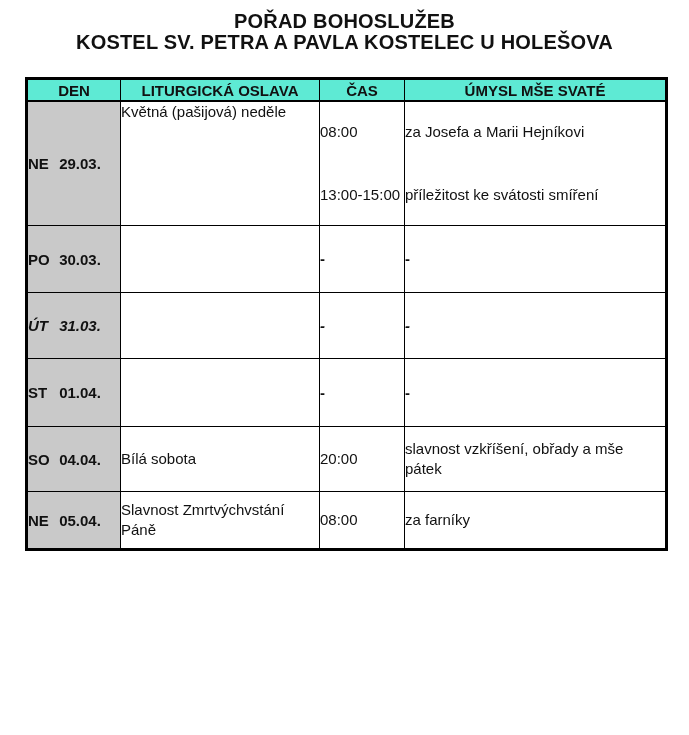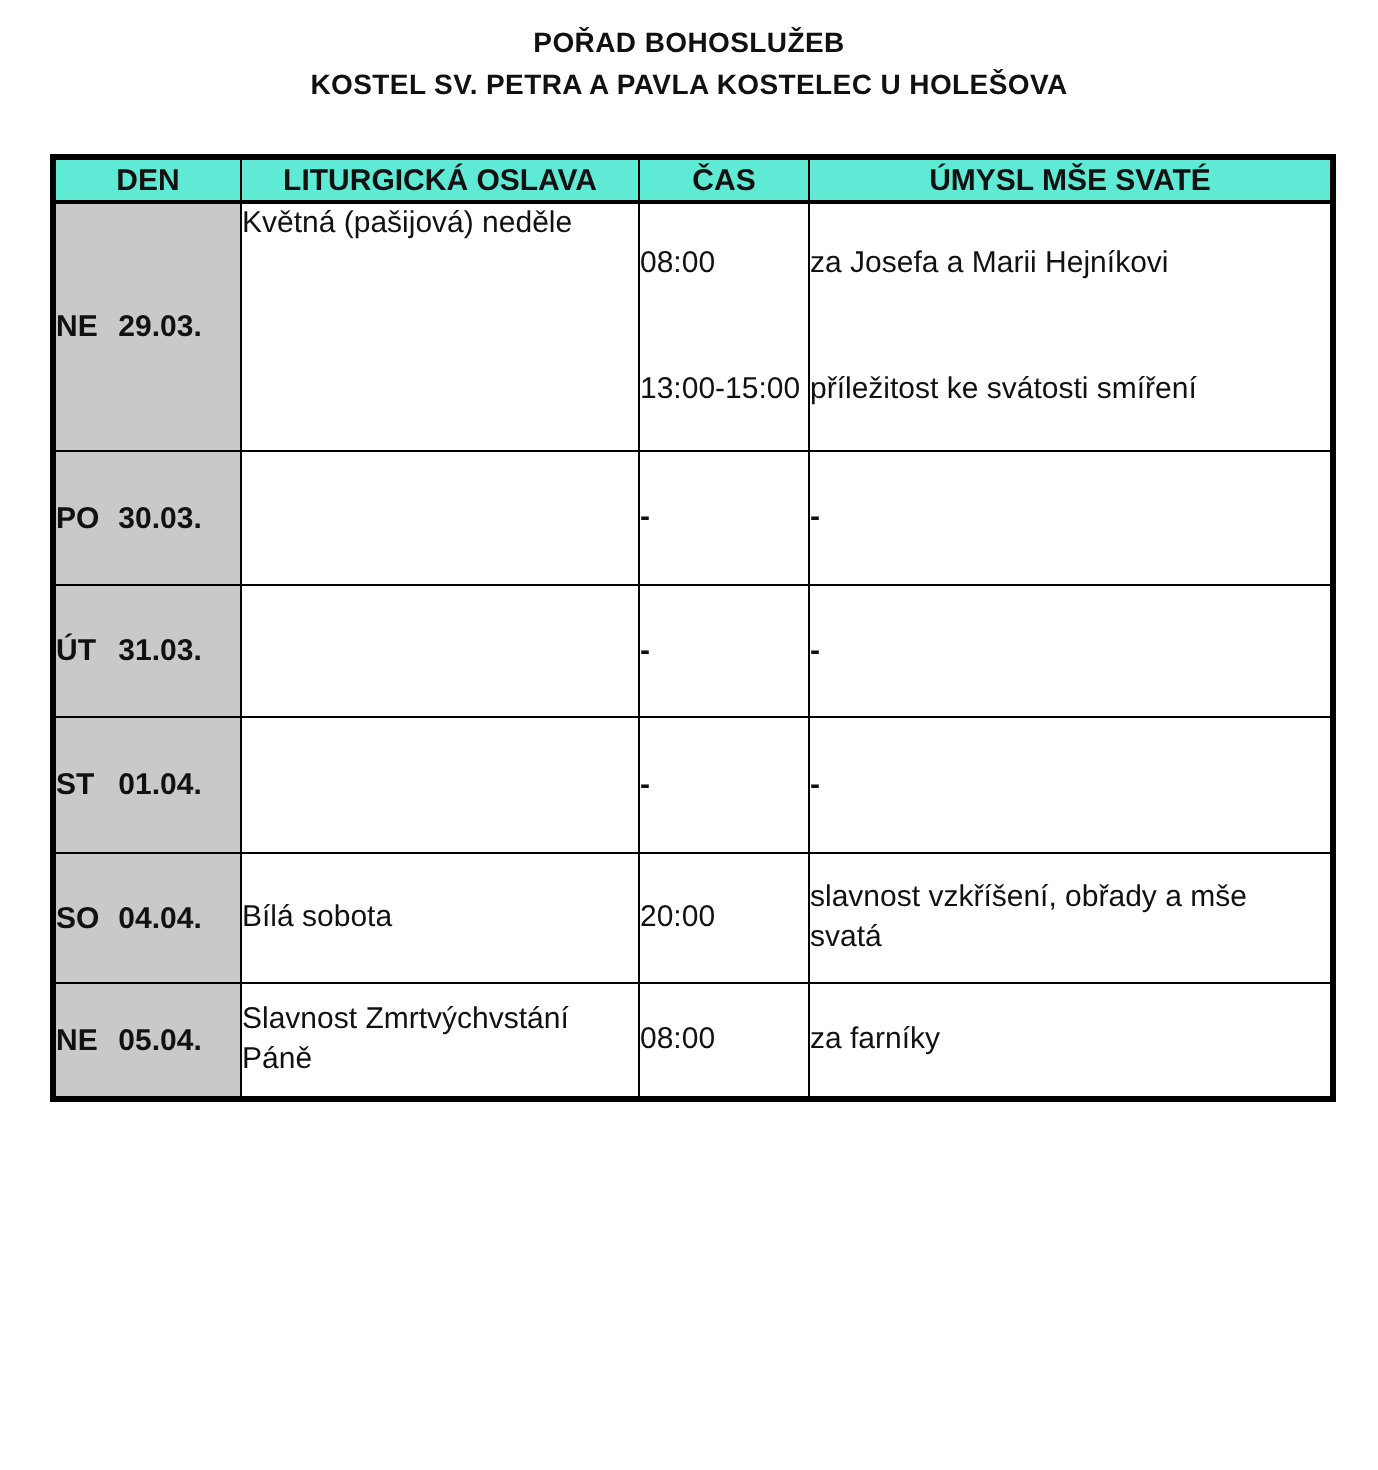--- a/index.html
+++ b/index.html
@@ -10,21 +10,21 @@
     height: 735px;
     font-family: "Liberation Sans", sans-serif;
     color: #111111;
     overflow: hidden;
   }
   .page { width: 689px; height: 735px; position: relative; }
 
   
   .doc-header { text-align: center; padding-top: 11px; }
   .doc-title, .doc-subtitle {
-    font-size: 14px;
+    font-size: 20px;
     font-weight: bold;
     line-height: 21px;
     letter-spacing: 0.2px;
   }
   .doc-daterange { font-size: 15px; line-height: 21px; }
 
   
   table.schedule {
     border-collapse: collapse;
     table-layout: fixed;
@@ -61,21 +61,21 @@
   td.body-cell {
     vertical-align: middle;
     line-height: 20px;
     white-space: pre-line;
   }
   td.dash { font-weight: bold; }
 
   
   tr.h0 { height: 86px; }
   tr.h1 { height: 67px; }
-  tr.h2 { height: 66px; }
+  tr.h2 { height: 66px; font-style: italic; }
   tr.h3 { height: 68px; }
   tr.h4 { height: 68px; }
   tr.h5 { height: 70px; }
   tr.h6 { height: 65px; }
   tr.h7 { height: 58px; }
 
   
   td.cel-high { vertical-align: top; padding-top: 24px; }
   td.two-line { vertical-align: bottom; padding-bottom: 4px; }
   td.two-line .line1 { margin-bottom: 23px; }
@@ -156,21 +156,21 @@
 
 
       <tr class="h6">
         <td class="day-cell">
           <span class="day-abbr">SO</span>
           <span class="day-date">04.04.</span>
         </td>
         <td class="body-cell">Bílá sobota</td>
         <td class="body-cell">20:00</td>
         <td class="body-cell">slavnost vzkříšení, obřady a mše
-svatá</td>
+pátek</td>
       </tr>
 
       <tr class="h7">
         <td class="day-cell">
           <span class="day-abbr">NE</span>
           <span class="day-date">05.04.</span>
         </td>
         <td class="body-cell">Slavnost Zmrtvýchvstání
 Páně</td>
         <td class="body-cell">08:00</td>

